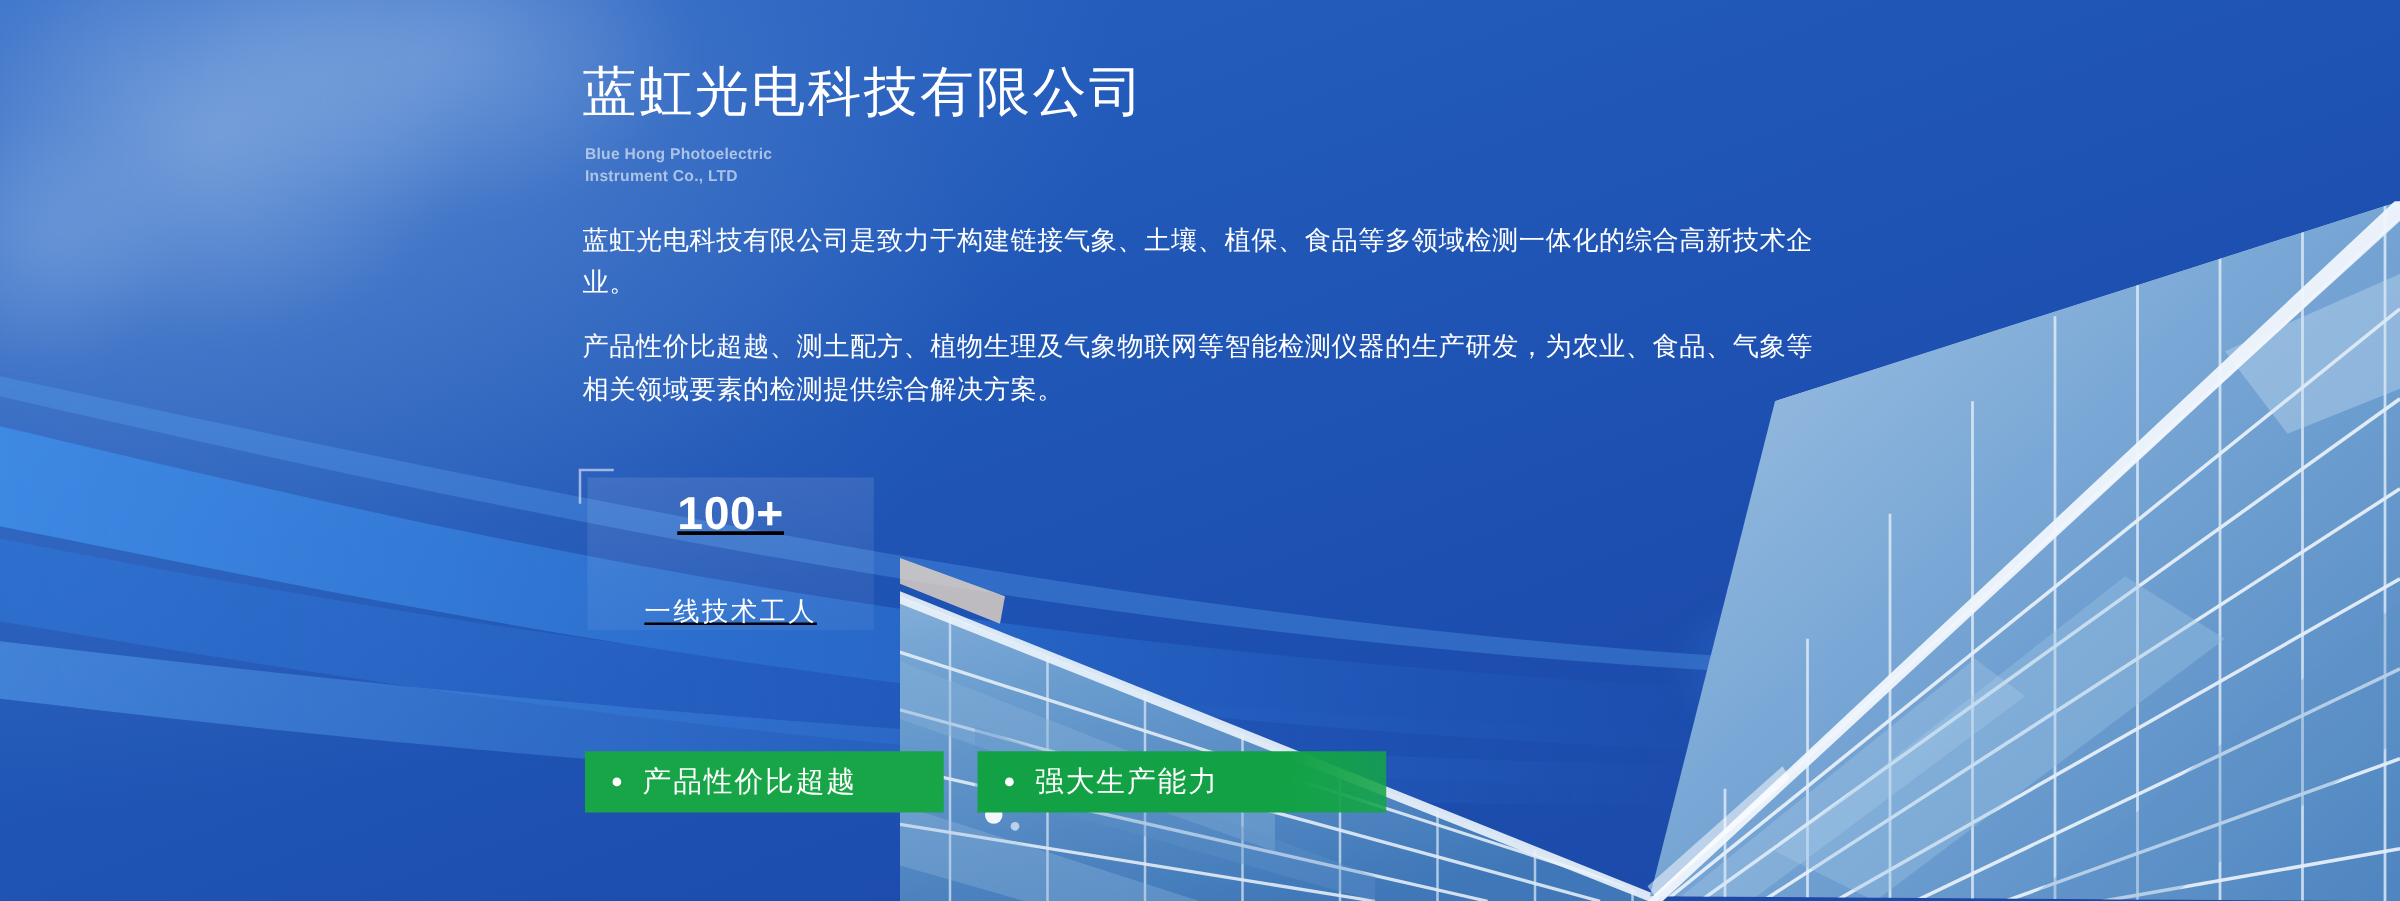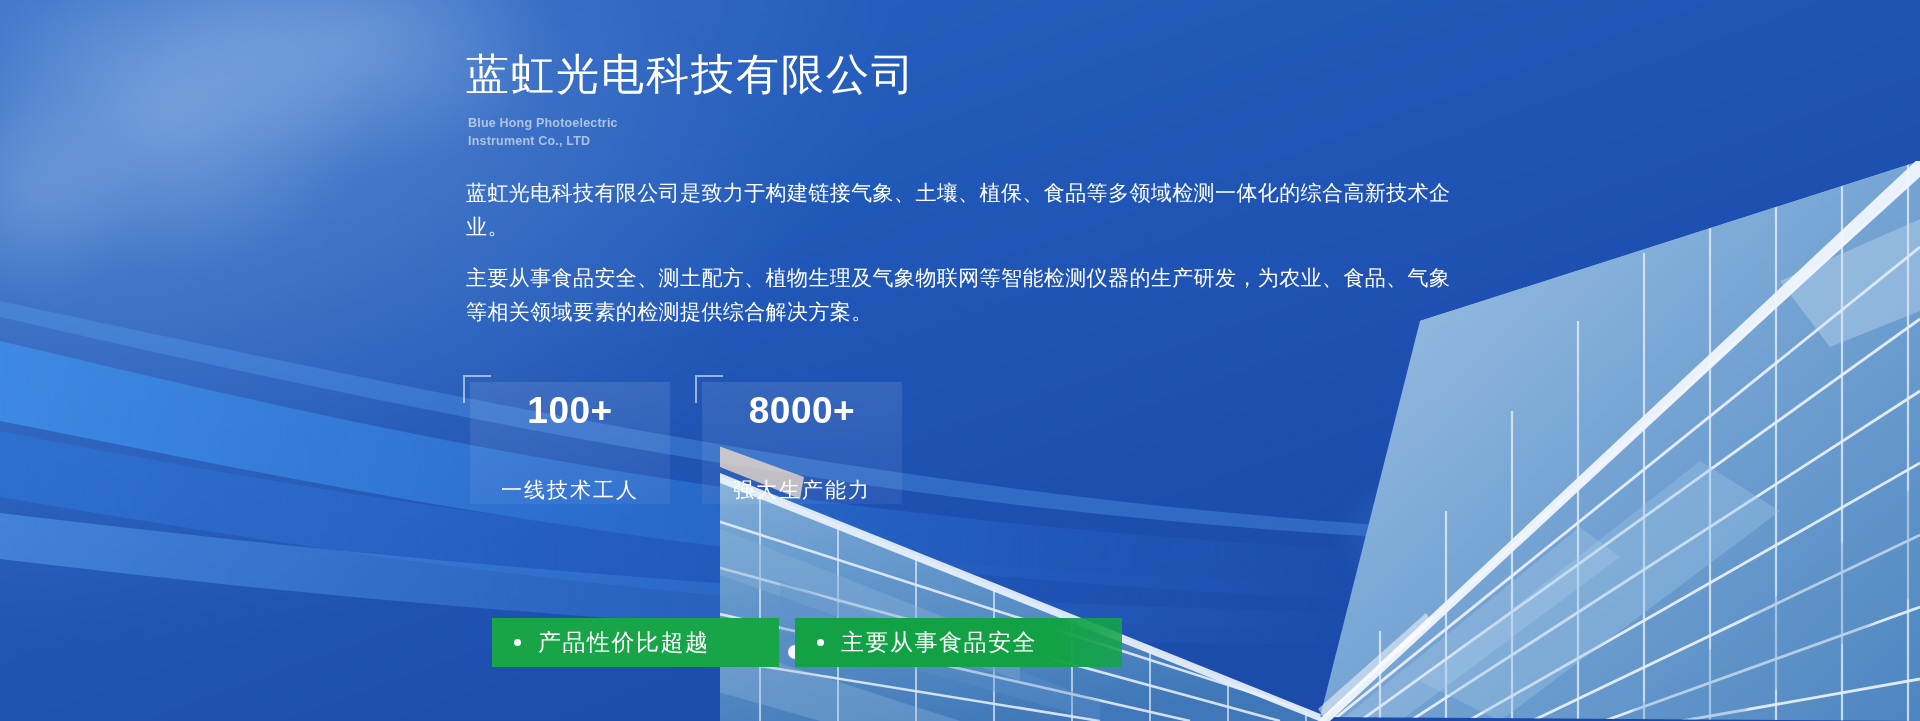--- a/index.html
+++ b/index.html
@@ -115,29 +115,30 @@
   
   .stats {
     position: absolute;
     left: 4px;
     top: 382px;
     display: flex;
     gap: 32px;
   }
   .stat-card {
     position: relative;
-    width: 200px;
+    width: 229px;
     height: 122px;
     background: linear-gradient(180deg, rgba(255,255,255,0.105) 0%, rgba(255,255,255,0.055) 100%);
     display: flex;
     flex-direction: column;
     align-items: center;
     justify-content: center;
     box-sizing: border-box;
     padding-top: 6px;
+    text-decoration: underline;
   }
   .stat-card::before {
     content: "";
     position: absolute;
     left: -7px;
     top: -7px;
     width: 26px;
     height: 26px;
     border-left: 2px solid rgba(255,255,255,0.55);
     border-top: 2px solid rgba(255,255,255,0.55);
@@ -155,24 +156,23 @@
     font-size: 21px;
     letter-spacing: 2px;
     line-height: 1;
     margin-top: 32px;
   }
 
   
   .tags {
     position: absolute;
     left: 2px;
-    top: 618px;
+    top: 601px;
     display: flex;
-    gap: 16px;
-    margin-left: 24px;
+    gap: 27px;
   }
   .tag {
     height: 49px;
     display: flex;
     align-items: center;
     padding: 0 30px 0 22px;
     color: #ffffff;
     font-size: 23px;
     letter-spacing: 1.5px;
     box-sizing: border-box;
@@ -340,38 +340,34 @@
 
     <h1 class="title">蓝虹光电科技有限公司</h1>
 
     <div class="subtitle-en">
       <div>Blue Hong Photoelectric</div>
       <div>Instrument Co., LTD</div>
     </div>
 
     <p class="para para-1">蓝虹光电科技有限公司是致力于构建链接气象、土壤、植保、食品等多领域检测一体化的综合高新技术企业。</p>
 
-    <p class="para para-2">主要从事食品安全、测土配方、植物生理及气象物联网等智能检测仪器的生产研发，为农业、食品、气象等相关领域要素的检测提供综合解决方案。</p>
+    <p class="para para-2">产品性价比超越、测土配方、植物生理及气象物联网等智能检测仪器的生产研发，为农业、食品、气象等相关领域要素的检测提供综合解决方案。</p>
 
     <div class="stats">
       <div class="stat-card">
         <div class="stat-value">100+</div>
         <div class="stat-label">一线技术工人</div>
-      </div>
-      <div class="stat-card">
-        <div class="stat-value">8000+</div>
-        <div class="stat-label">强大生产能力</div>
       </div>
     </div>
 
     <div class="tags">
       <div class="tag tag-1">
         <span class="tag-dot"></span>
         <span>产品性价比超越</span>
       </div>
       <div class="tag tag-2">
         <span class="tag-dot"></span>
-        <span>主要从事食品安全</span>
+        <span>强大生产能力</span>
       </div>
     </div>
 
   </div>
 </div>
 
 </body></html>

